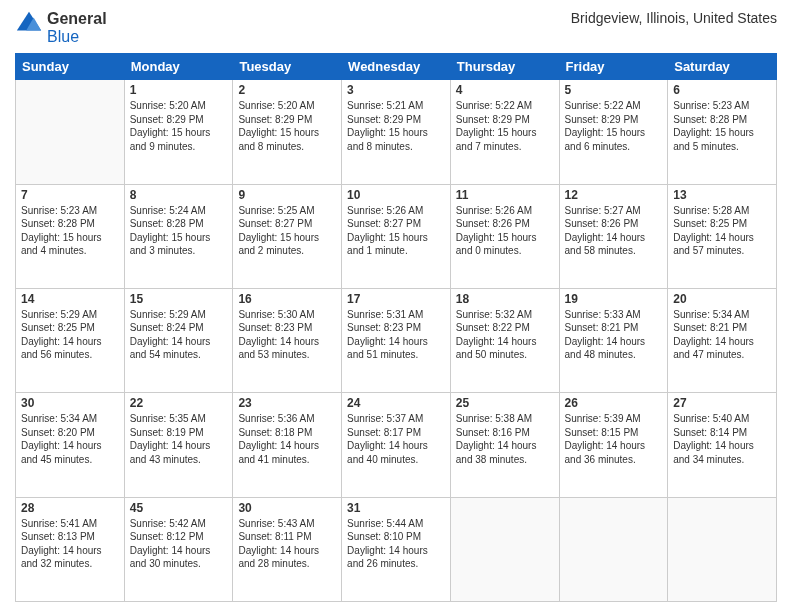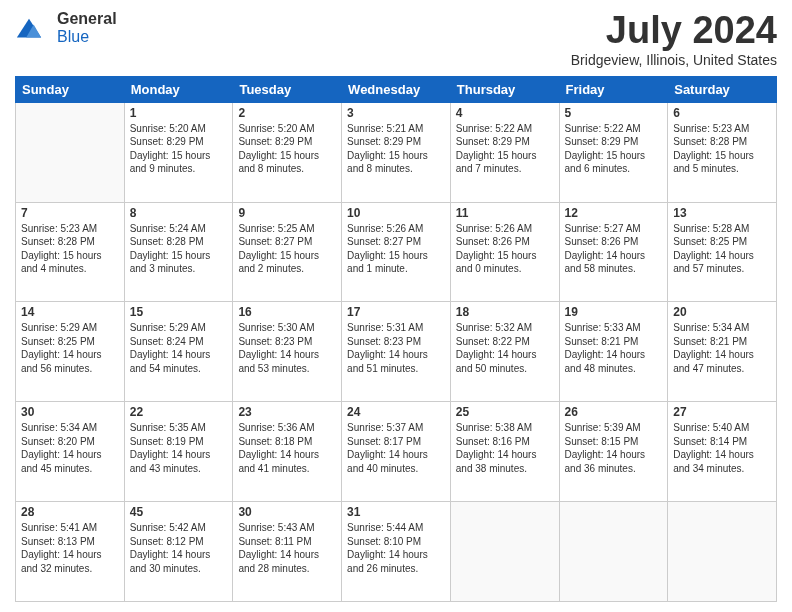--- a/index.html
+++ b/index.html
@@ -18,22 +18,22 @@
       flex-direction: column;
     }
     .header {
       display: flex;
       justify-content: space-between;
       align-items: flex-start;
       margin-bottom: 8px;
     }
     .logo {
       display: flex;
-      align-items: flex-end;
-      gap: 14px;
+      align-items: flex-start;
+      gap: 4px;
     }
     .logo-text {
       display: flex;
       flex-direction: column;
       line-height: 1.1;
     }
     .logo-general {
       font-size: 16px;
       font-weight: bold;
       color: #333;
@@ -107,21 +107,20 @@
       <svg class="logo-icon" viewBox="0 0 30 30">
         <polygon points="15,2 28,22 2,22" fill="#1565c0"></polygon>
         <polygon points="20,8 28,22 12,22" fill="#4a90d9"></polygon>
       </svg>
       <div class="logo-text">
         <span class="logo-general">General</span>
         <span class="logo-blue">Blue</span>
       </div>
     </div>
     <div class="title-block">
-      <div class="main-title">July 2024</div>
       <div class="subtitle">Bridgeview, Illinois, United States</div>
     </div>
   </div>
 
   <table class="calendar">
     <thead>
       <tr>
         <th>Sunday</th>
         <th>Monday</th>
         <th>Tuesday</th>

